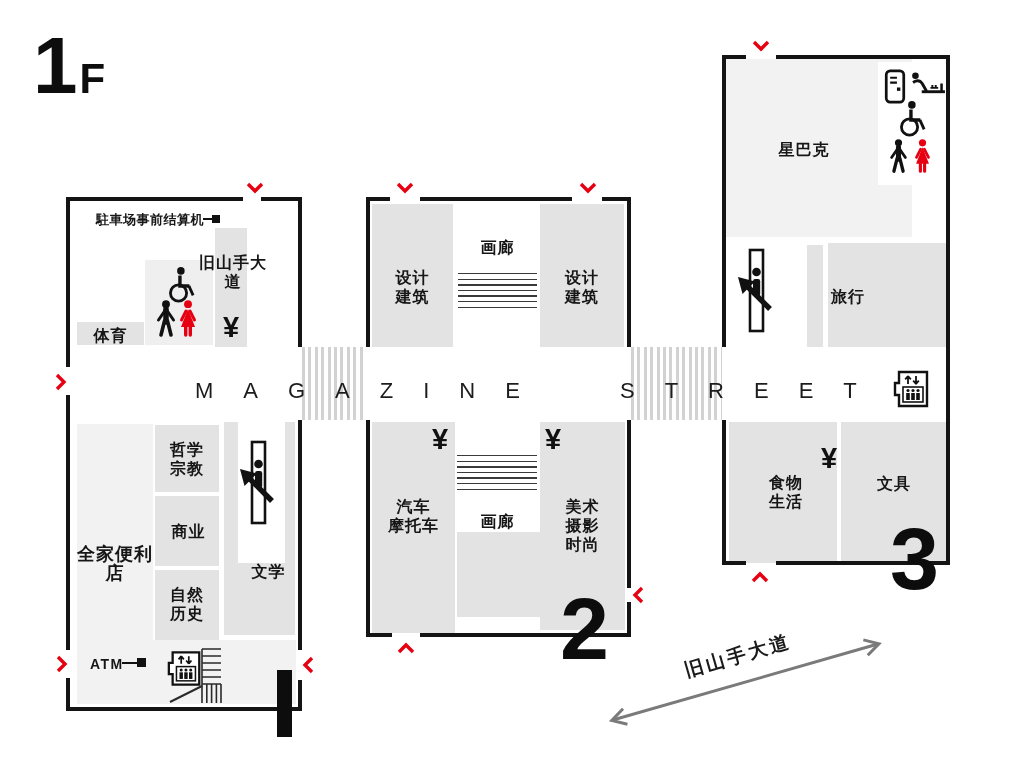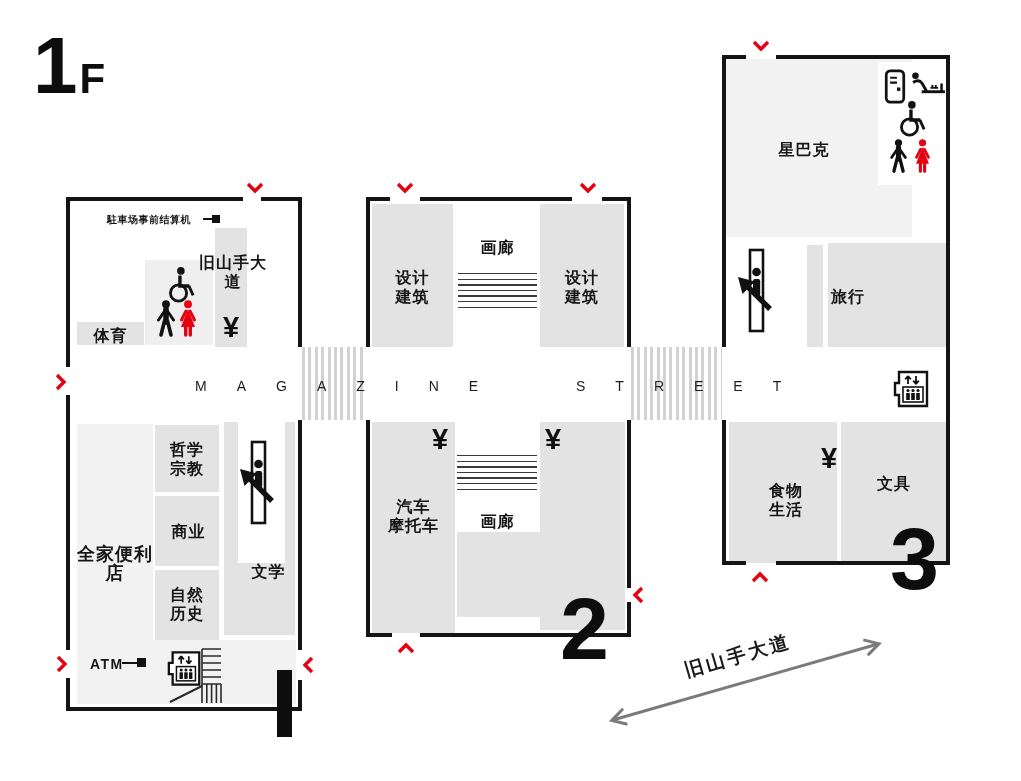--- a/index.html
+++ b/index.html
@@ -17,24 +17,24 @@
     background:repeating-linear-gradient(to right,#d2d2d2 0 3px,#ffffff 3px 6.4px);
   }
   .stairstrip{
     position:absolute;background:#fff;
     background-image:repeating-linear-gradient(to bottom,#3a3a3a 0 1.4px,#ffffff 1.4px 5.6px);
   }
   .lbl{
     position:absolute;font-weight:bold;white-space:pre-line;text-align:center;
     font-size:16px;line-height:19px;color:#161616;letter-spacing:1px;
   }
-  .lbl.small{font-size:10px;line-height:15px;letter-spacing:0.5px;}
+  .lbl.small{font-size:13px;line-height:15px;letter-spacing:0.5px;}
   .yen{position:absolute;font-size:29px;font-weight:bold;color:#111;width:30px;text-align:center;line-height:30px;}
   .street-text{
-    position:absolute;left:195px;top:378px;font-size:14px;color:#1c1c1c;
+    position:absolute;left:195px;top:378px;font-size:22px;color:#1c1c1c;
     letter-spacing:30px;word-spacing:34px;white-space:nowrap;font-weight:normal;
   }
   .bignum{position:absolute;font-size:88px;font-weight:bold;color:#0d0d0d;line-height:1;}
   .floor-label{position:absolute;left:33px;top:26px;display:flex;align-items:baseline;color:#0d0d0d;}
   .floor-label .big{font-size:80px;font-weight:bold;line-height:1;}
   .floor-label .small{font-size:42px;font-weight:bold;line-height:1;margin-left:2px;}
   .num1bar{position:absolute;left:277px;top:670px;width:15px;height:67px;background:#0d0d0d;overflow:hidden;}
   .num1bar span{color:transparent;font-size:60px;}
   .chev{position:absolute;width:22px;height:22px;}
   .chev svg{display:block;}
@@ -149,26 +149,29 @@
   <div class="sq" style="left:137px;top:658px;width:9px;height:9px;"></div>
 
   <div class="lbl" style="left:372px;top:268px;width:81px;">设计
 建筑</div>
   <div class="lbl" style="left:540px;top:268px;width:84px;">设计
 建筑</div>
   <div class="lbl" style="left:458px;top:238px;width:79px;">画廊</div>
   <div class="lbl" style="left:458px;top:512px;width:79px;">画廊</div>
   <div class="lbl" style="left:372px;top:497px;width:83px;">汽车
 摩托车</div>
+  <div class="lbl" style="left:540px;top:497px;width:85px;">美术
+摄影
+时尚</div>
   <div class="yen" style="left:425px;top:424px;">¥</div>
   <div class="yen" style="left:538px;top:424px;">¥</div>
 
   <div class="lbl" style="left:764px;top:140px;width:80px;">星巴克</div>
   <div class="lbl" style="left:808px;top:287px;width:80px;">旅行</div>
-  <div class="lbl" style="left:746px;top:473px;width:80px;margin-top:8px;">食物
+  <div class="lbl" style="left:746px;top:473px;width:80px;">食物
 生活</div>
   <div class="lbl" style="left:854px;top:474px;width:80px;">文具</div>
   <div class="yen" style="left:814px;top:443px;">¥</div>
 
   <div class="num1bar"><span>1</span></div>
   <div class="bignum" style="left:560px;top:585px;">2</div>
   <div class="bignum" style="left:890px;top:515px;">3</div>
 
   <div class="chev" style="left:244px;top:177px;">
       <svg width="22" height="22" viewBox="0 0 22 22">

